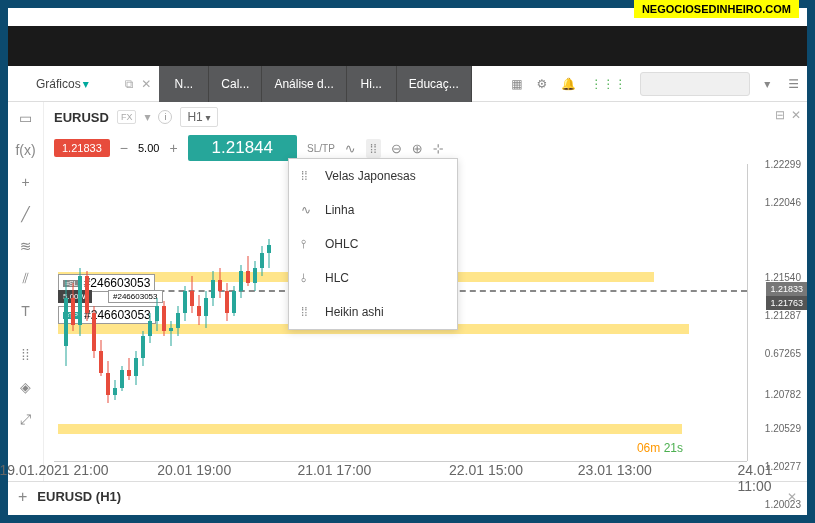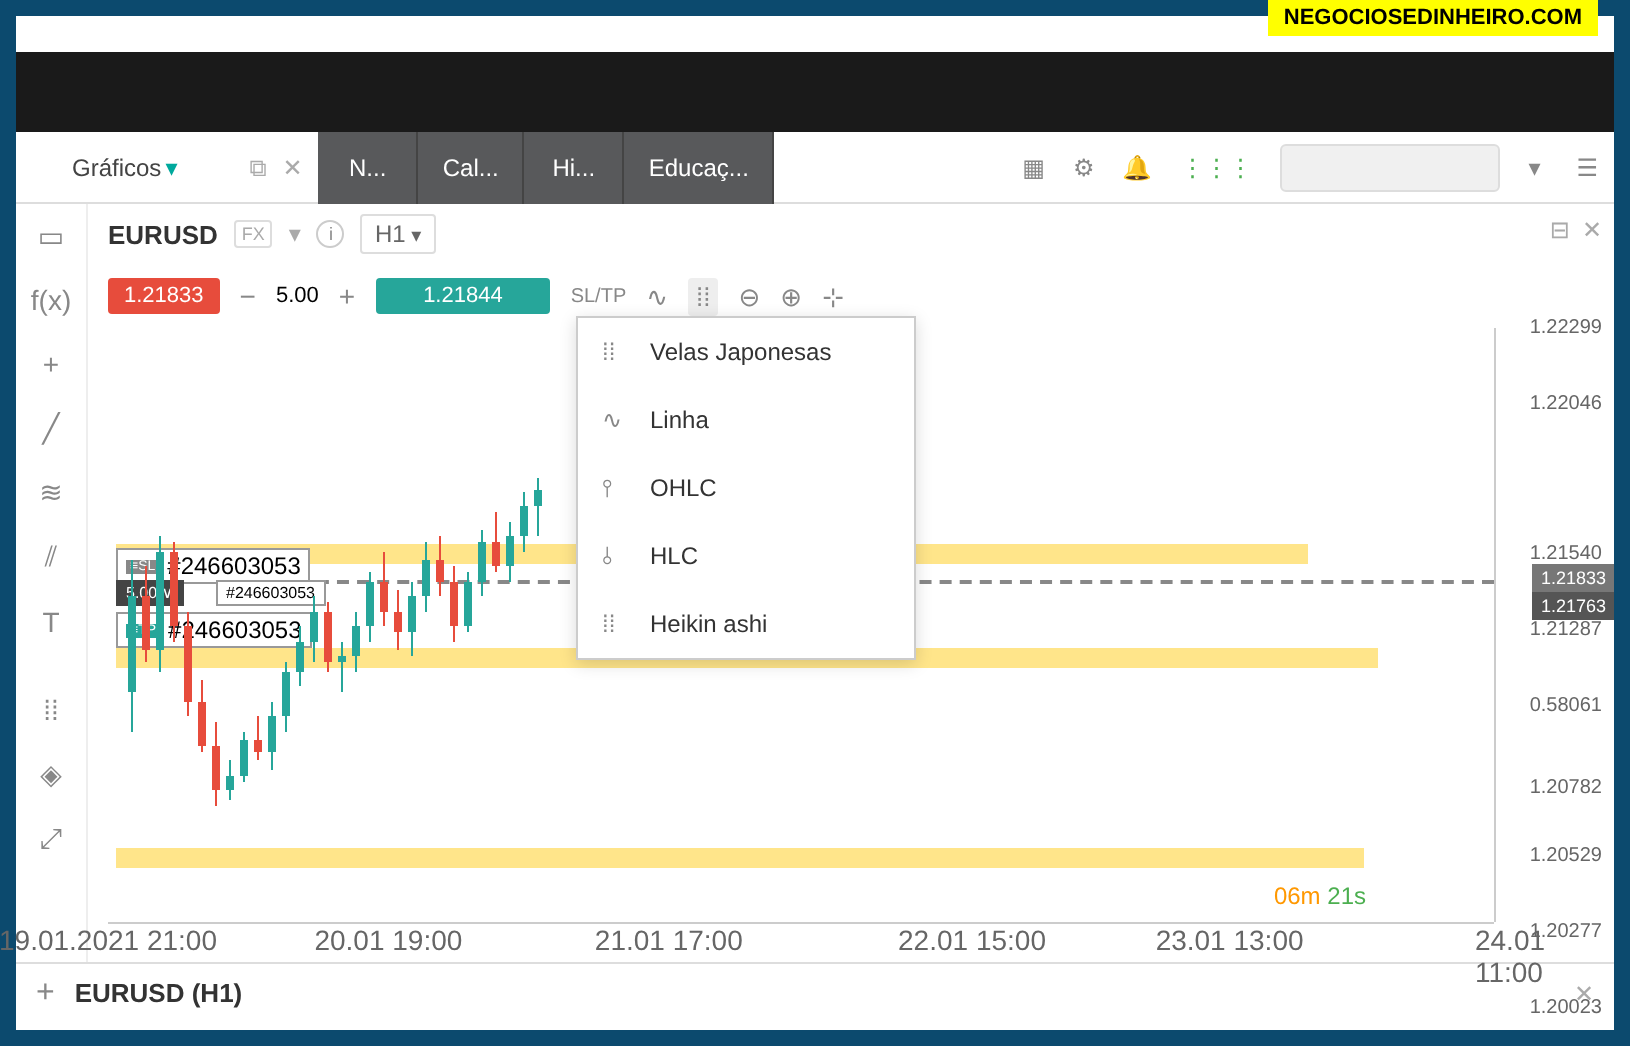--- a/index.html
+++ b/index.html
@@ -22,21 +22,21 @@
 .left-tools .tool{cursor:pointer;font-size:14px}
 .chart-area{flex:1;position:relative}
 .chart-header{display:flex;align-items:center;gap:8px;padding:6px 10px;height:30px}
 .sym{font-weight:bold;font-size:13px;color:#333}
 .fx-badge{font-size:9px;color:#aaa;border:1px solid #ddd;padding:1px 3px;border-radius:2px}
 .info-i{color:#888;border:1px solid #ccc;border-radius:50%;width:14px;height:14px;display:inline-flex;align-items:center;justify-content:center;font-size:9px}
 .tf{font-size:10px;color:#666;padding:2px 6px;border:1px solid #ddd;border-radius:2px}
 .win-icons{position:absolute;right:6px;top:6px;display:flex;gap:6px;color:#aaa;font-size:10px}
 .toolbar{display:flex;align-items:center;gap:10px;padding:4px 10px;height:32px}
 .price-sell{background:#e74c3c;color:#fff;padding:3px 8px;font-size:11px;border-radius:2px}
-.price-buy{background:#26a69a;color:#fff;padding:3px 24px;font-size:11px;border-radius:2px}
+.price-buy{background:#26a69a;color:#fff;padding:3px 24px;font-size:17px;border-radius:2px}
 .lot-box{display:flex;align-items:center;gap:4px}
 .lot-btn{color:#888;font-size:14px;cursor:pointer}
 .lot-val{font-size:11px;padding:2px 6px}
 .sltp{font-size:10px;color:#888}
 .tb-icon{color:#888;cursor:pointer;font-size:13px}
 .chart-body{position:relative;height:calc(100% - 62px);margin-left:10px}
 .y-axis{position:absolute;right:0;top:0;bottom:20px;width:60px;border-left:1px solid #ccc}
 .y-label{position:absolute;right:6px;font-size:10px;color:#666;transform:translateY(-50%)}
 .price-marker{position:absolute;right:0;background:#555;color:#fff;font-size:9px;padding:2px 4px}
 .x-axis{position:absolute;bottom:0;left:0;right:60px;height:20px;border-top:1px solid #ccc}
@@ -75,20 +75,21 @@
     <span>Gráficos</span>
         <span class="arrow">▾</span>
   </div>
   <div class="small-icons">
     <span>⧉</span>
     <span>✕</span>
   </div>
   <div class="tabs">
     <div class="tab">N...</div>
     <div class="tab">Cal...</div>
+    <div class="tab">Análise d...</div>
     <div class="tab">Hi...</div>
     <div class="tab">Educaç...</div>
   </div>
   <div class="right-icons">
     <span>▦</span>
     <span>⚙</span>
     <span>🔔</span>
     <span class="wifi">⋮⋮⋮</span>
     <div class="userbox"></div>
     <span>▾</span>
@@ -281,21 +282,21 @@
             </div>
           </div>
 
       <div class="y-axis" id="yaxis">
         <div class="price-marker" style="top:118px;background:#777">1.21833</div>
         <div class="price-marker" style="top:132px;background:#555">1.21763</div>
       <div class="y-label" style="top: 0px; margin-left: 15px;">1.22299</div>
             <div class="y-label" style="top: 37.7944px;">1.22046</div>
             <div class="y-label" style="top: 113.383px;">1.21540</div>
             <div class="y-label" style="top: 151.178px;">1.21287</div>
-            <div class="y-label" style="top: 188.822px;">0.58061</div>
+            <div class="y-label" style="top: 188.822px;">0.67265</div>
             <div class="y-label" style="top: 230px;">1.20782</div>
             <div class="y-label" style="top: 264.411px;">1.20529</div>
             <div class="y-label" style="top: 302.056px;">1.20277</div>
             <div class="y-label" style="top: 340px;">1.20023</div>
           </div>
       <div class="x-axis" id="xaxis">
             <div class="x-label" style="left: 0px;">19.01.2021 21:00</div>
             <div class="x-label" style="left: 140.2px;">20.01 19:00</div>
             <div class="x-label" style="left: 280.4px;">21.01 17:00</div>
             <div class="x-label" style="left: 432px;">22.01 15:00</div>

